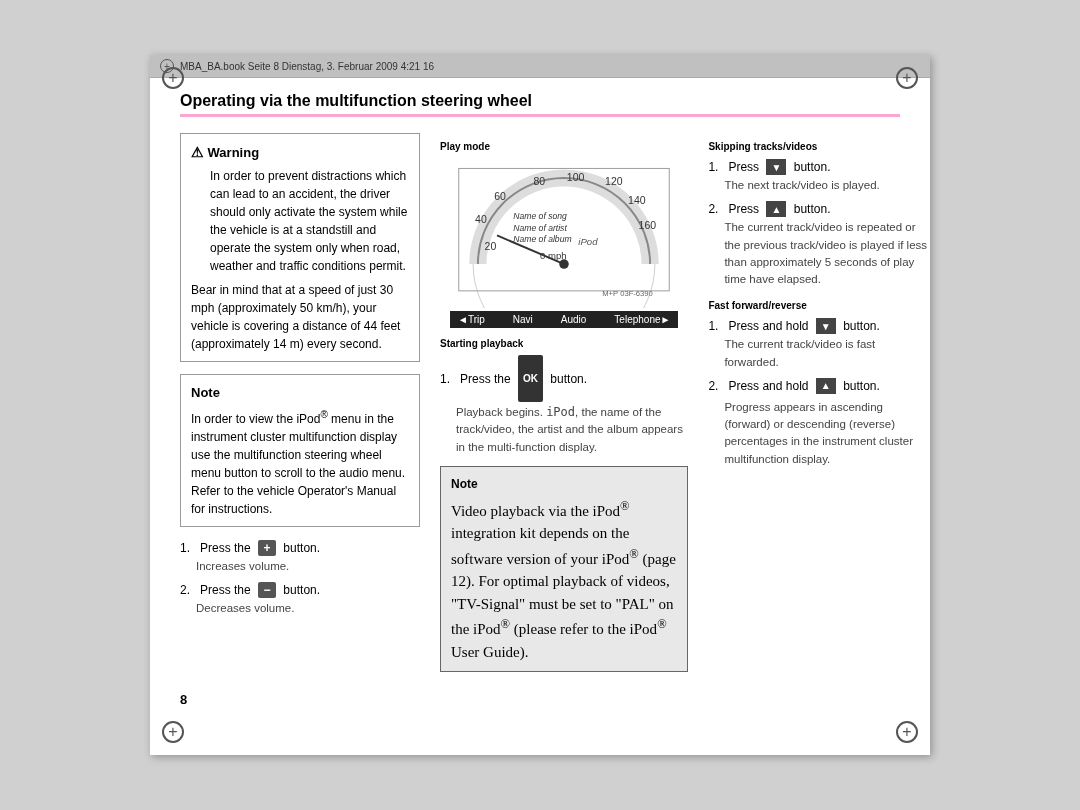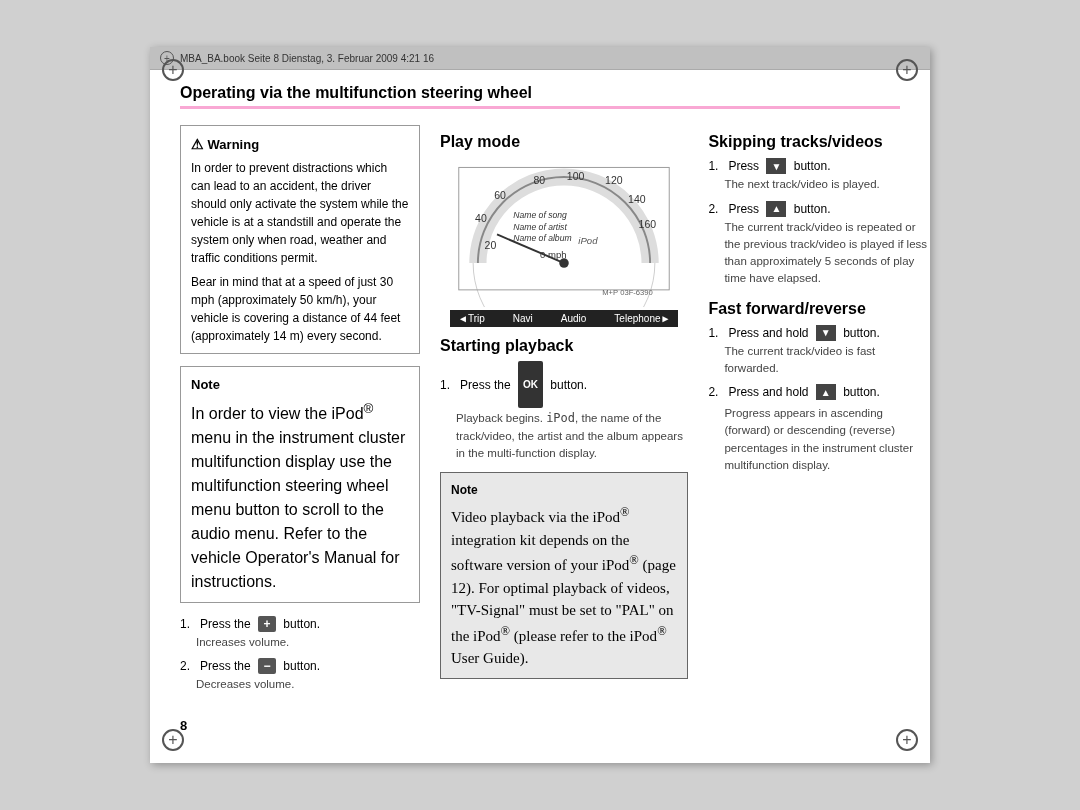--- a/index.html
+++ b/index.html
@@ -105,21 +105,21 @@
       gap: 4px;
     }
 
     .warning-icon {
       font-size: 14px;
     }
 
     
     .subsection-title {
       font-weight: bold;
-      font-size: 16px;
+      font-size: 10px;
       margin-bottom: 6px;
       margin-top: 8px;
     }
 
     .numbered-list {
       list-style: none;
       padding-left: 0;
     }
 
     .numbered-list li {
@@ -264,29 +264,29 @@
 
   <div class="content-wrapper">
 
     <div class="left-col">
 
       <div class="warning-box">
         <div class="warning-title">
           <span class="warning-icon">⚠</span>
           <span>Warning</span>
         </div>
-        <div style="margin-bottom:6px;">In order to prevent distractions which can lead to an accident, the driver should only activate the system while the vehicle is at a standstill and operate the system only when road, weather and traffic conditions permit.</div>
+        <div style="margin-bottom:6px;margin-left:19px;">In order to prevent distractions which can lead to an accident, the driver should only activate the system while the vehicle is at a standstill and operate the system only when road, weather and traffic conditions permit.</div>
         <div>Bear in mind that at a speed of just 30 mph (approximately 50 km/h), your vehicle is covering a distance of 44 feet (approximately 14 m) every second.</div>
       </div>
 
       <div class="note-box">
         <div class="note-title">
           <span>Note</span>
         </div>
-        <div style="font-size:16px; line-height:1.5;">
+        <div style="font-size:12px; line-height:1.5;">
           In order to view the iPod<sup>®</sup> menu in the instrument cluster multifunction display use the multifunction steering wheel menu button to scroll to the audio menu. Refer to the vehicle Operator's Manual for instructions.
         </div>
       </div>
 
       <ol class="numbered-list">
         <li>
           <div class="step-line">
             <span class="step-num">1.</span>
             <span>Press the&nbsp;</span>
             <span class="btn-plus">+</span>

